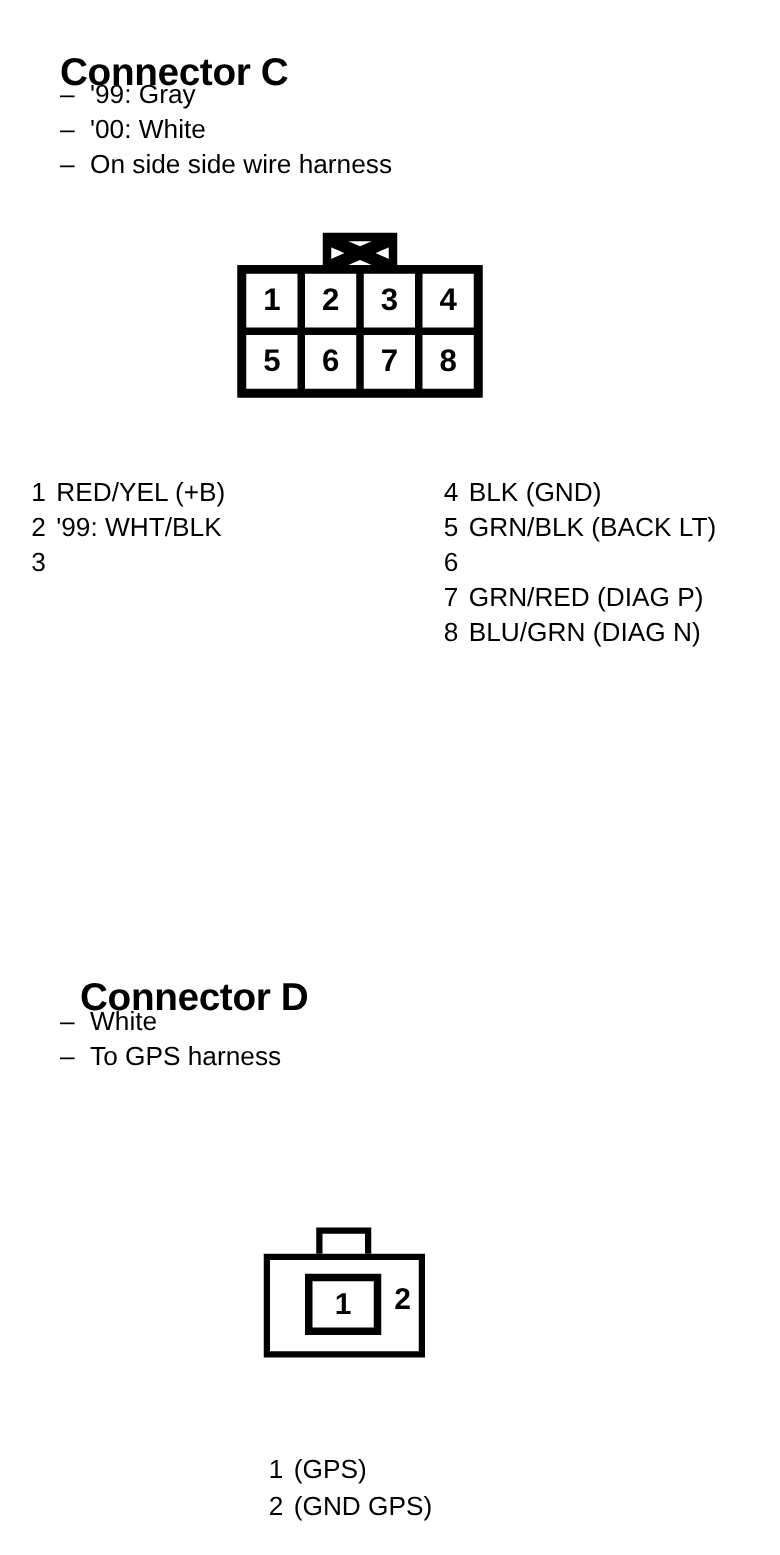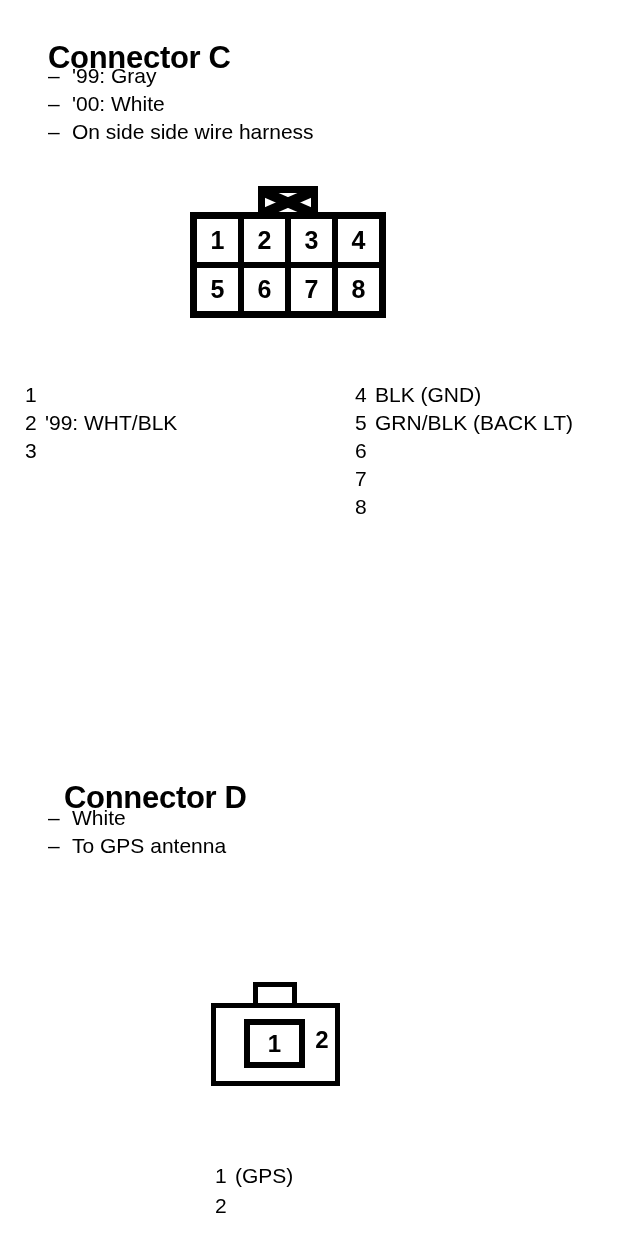--- a/index.html
+++ b/index.html
@@ -172,20 +172,21 @@
       <div class="cell">5</div>
       <div class="cell">6</div>
       <div class="cell">7</div>
       <div class="cell">8</div>
     </div>
   </div>
 
   <div class="plist" style="left:25px; top:381px;">
     <div class="prow">
       <span class="pnum">1</span>
+      <span>RED/YEL (+B)</span>
     </div>
     <div class="prow">
       <span class="pnum">2</span>
       <span>
         <div>'99: WHT/BLK</div>
       </span>
     </div>
     <div class="prow">
       <span class="pnum">3</span>
     </div>
@@ -198,49 +199,52 @@
     </div>
     <div class="prow">
       <span class="pnum">5</span>
       <span>GRN/BLK (BACK LT)</span>
     </div>
     <div class="prow">
       <span class="pnum">6</span>
     </div>
     <div class="prow">
       <span class="pnum">7</span>
+      <span>GRN/RED (DIAG P)</span>
     </div>
     <div class="prow">
       <span class="pnum">8</span>
+      <span>BLU/GRN (DIAG N)</span>
     </div>
   </div>
 
   <h1 class="title" style="left:64px; top:759px;text-align:right;">Connector D</h1>
 
   <div class="bullets" style="left:48px; top:804px;">
     <div class="bullet">
       <span class="dash">–</span>
       <span>White</span>
     </div>
     <div class="bullet">
       <span class="dash">–</span>
-      <span>To GPS antenna</span>
+      <span>To GPS harness</span>
     </div>
   </div>
 
   <div class="conn-d">
     <div class="tab-d"></div>
     <div class="box-d"></div>
     <div class="pin1-d">1</div>
     <div class="pin2-d">2</div>
   </div>
 
   <div class="plist" style="left:215px; top:1161px; line-height:30px;">
     <div class="prow">
       <span class="pnum">1</span>
       <span>(GPS)</span>
     </div>
     <div class="prow">
       <span class="pnum">2</span>
+      <span>(GND GPS)</span>
     </div>
   </div>
 
 </div>
 
 </body></html>

